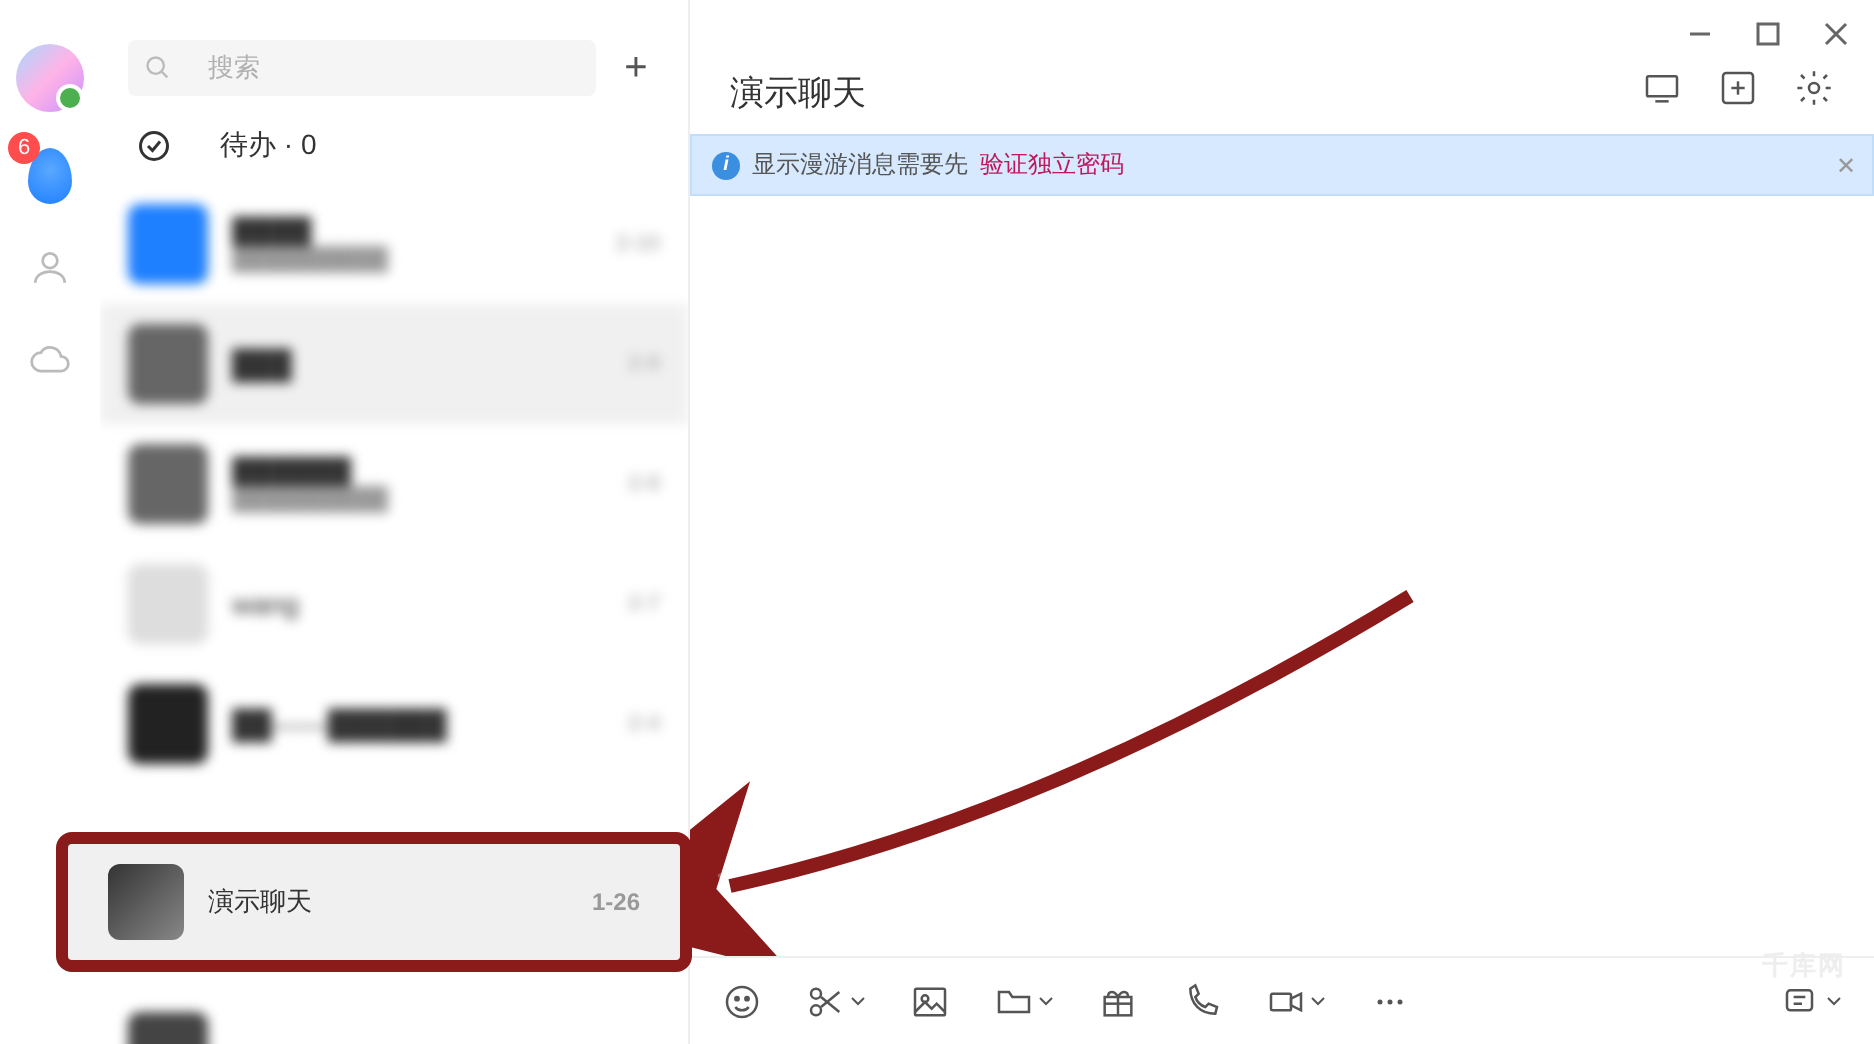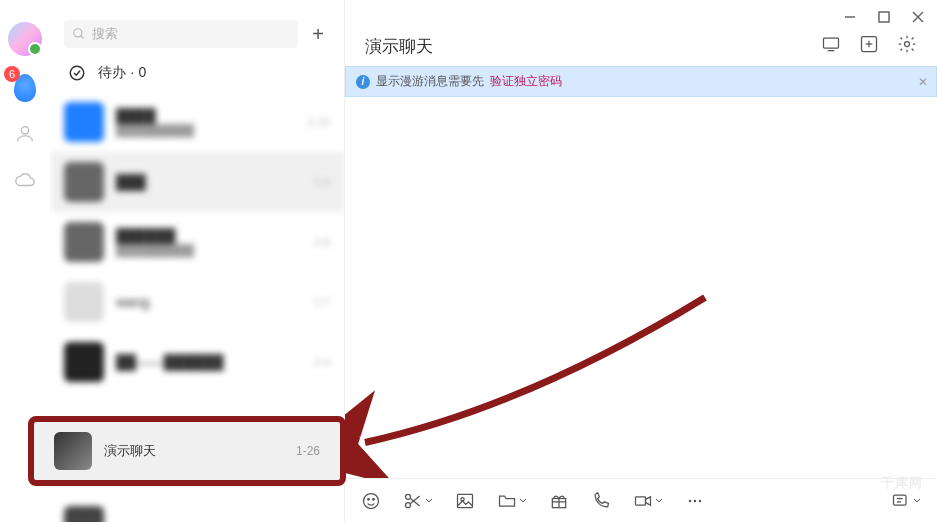--- a/index.html
+++ b/index.html
@@ -10,34 +10,34 @@
 .rail { width: 50px; background: #fff; display: flex; flex-direction: column; align-items: center; padding-top: 22px; gap: 18px; }
 .avatar { width: 34px; height: 34px; border-radius: 50%; background: linear-gradient(135deg,#a8d8ff,#ffb3e6,#c78fff); position: relative; }
 .avatar::after { content:""; position:absolute; right:0; bottom:0; width:10px; height:10px; background:#4caf50; border:2px solid #fff; border-radius:50%; }
 .rail-icon { width: 28px; height: 28px; display:flex; align-items:center; justify-content:center; color:#999; cursor:pointer; position:relative; }
 .rail-drop { width:22px; height:28px; background: radial-gradient(circle at 50% 40%, #5aa8ff, #1e7fff); border-radius: 50% 50% 50% 50% / 60% 60% 40% 40%; position:relative; }
 .rail-drop .badge { position:absolute; top:-8px; left:-10px; background:#ff4d4d; color:#fff; font-size:11px; border-radius:50%; width:16px; height:16px; display:flex; align-items:center; justify-content:center; }
 
 
 .sidebar { width: 295px; background:#fff; border-right:1px solid #eee; display:flex; flex-direction:column; }
 .search-row { display:flex; align-items:center; padding:20px 14px 8px 14px; gap:8px; }
-.search-box { flex:1; height:28px; background:#f5f5f5; border-radius:4px; display:flex; align-items:center; padding:0 8px; color:#b0b0b0; font-size:13px; }
+.search-box { flex:1; height:28px; background:#f5f5f5; border-radius:4px; display:flex; align-items:center; padding:0 8px; color:#b0b0b0; font-size:13px;gap:12px; }
 .search-box svg { margin-right:6px; flex-shrink:0; }
 .plus-btn { width:24px; height:24px; display:flex; align-items:center; justify-content:center; color:#555; cursor:pointer; font-size:20px; }
-.pending { padding:8px 18px 10px 18px; display:flex; align-items:center; gap:12px; color:#333; font-size:14px; }
+.pending { padding:8px 18px 10px 18px; display:flex; align-items:center; gap:24px; color:#333; font-size:14px; }
 
 .chatlist { flex:1; overflow:hidden; position:relative; }
 .chat-item { display:flex; align-items:center; padding:10px 14px; gap:12px; filter: blur(3px); }
 .chat-item.selected { background:#f0f0f0; filter: blur(3px); }
 .chat-item .ava { width:40px; height:40px; border-radius:6px; background:#666; flex-shrink:0; }
 .chat-item .ava.blue { background:#1e7fff; }
 .chat-item .info { flex:1; }
 .chat-item .name { font-size:14px; color:#333; font-weight:500; }
 .chat-item .sub { font-size:11px; color:#999; }
-.chat-item .time { font-size:11px; color:#bbb; }
+.chat-item .time { font-size:11px; color:#bbb;font-weight:bold; }
 
 .highlighted { position:absolute; left:28px; top:416px; width:318px; height:70px; border:6px solid #8b1a1a; border-radius:8px; z-index:50; pointer-events:none; }
 .chat-item.clear { filter:none; background:#f0f0f0; position:absolute; left:34px; top:422px; width:306px; height:58px; padding:10px 20px; z-index:40; }
 .chat-item.clear .ava { background: linear-gradient(135deg,#333,#888); width:38px; height:38px; }
 .chat-item.clear .name { font-size:13px; color:#333; }
 .chat-item.clear .time { font-size:12px; color:#999; }
 .chat-item.last-blur { position:absolute; left:50px; top:496px; width:290px; }
 
 
 .main { flex:1; display:flex; flex-direction:column; background:#fff; }

